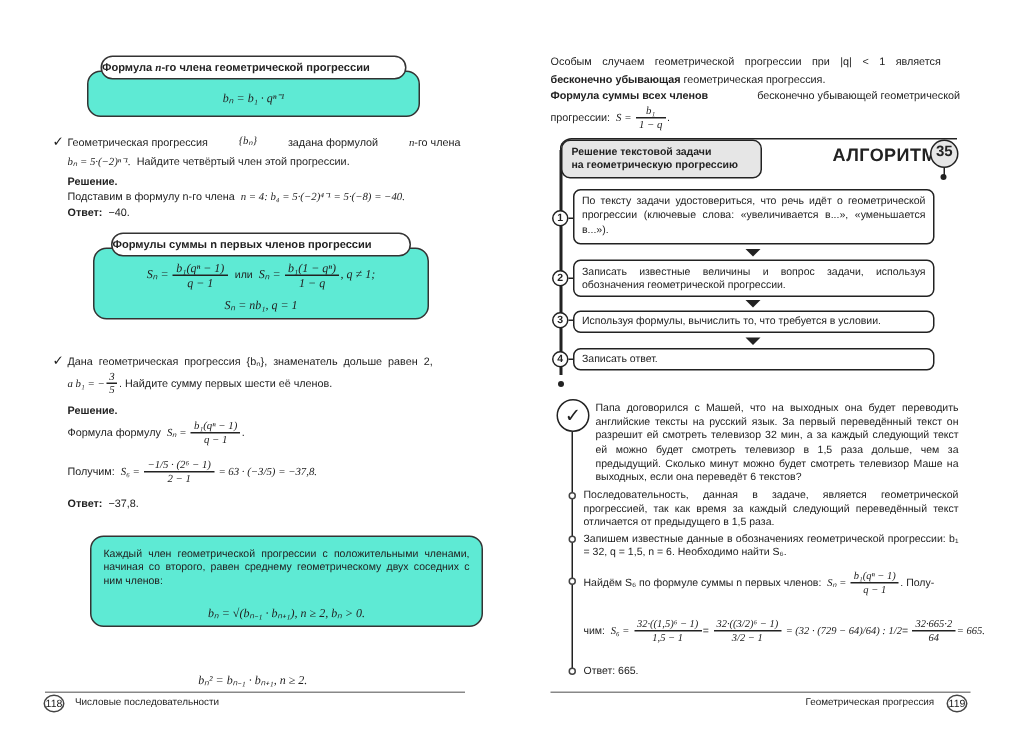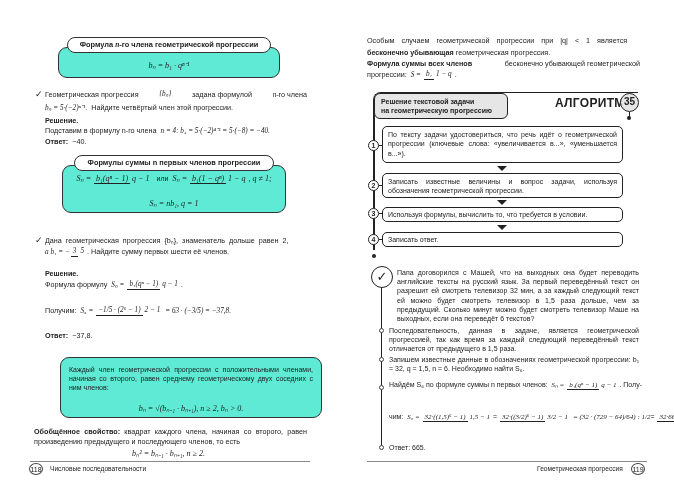--- a/index.html
+++ b/index.html
@@ -7,23 +7,23 @@
   body { font-family: "Liberation Sans", sans-serif; color: #222; font-size: 7.2px; line-height: 1.35; position: relative; }
   .page { position: absolute; top: 0; height: 494px; }
   .page-left { left: 0; width: 337px; }
   .page-right { left: 337px; width: 337px; }
   b, .b { font-weight: bold; }
   i, .i { font-style: italic; font-family: "Liberation Serif", serif; }
   .just { text-align: justify; }
 
   
   .fbox { position: absolute; border: 1px solid #333; border-radius: 9px; background: #5eead4; }
-  .fbox-title { position: absolute; border: 1px solid #333; border-radius: 8px; background: #fff; font-weight: bold; font-size: 7.4px; text-align: center; white-space: nowrap; padding: 2px 0; }
+  .fbox-title { position: absolute; border: 1px solid #333; border-radius: 8px; background: #fff; font-weight: bold; font-size: 7.4px; text-align: left; white-space: nowrap; padding: 2px 0; }
   .formula { font-family: "Liberation Serif", serif; font-style: italic; font-size: 8px; text-align: center; white-space: nowrap; }
-  .frac { display: inline-flex; flex-direction: row; vertical-align: middle; text-align: center; margin: 0 1px; }
+  .frac { display: inline-flex; flex-direction: column; vertical-align: middle; text-align: center; margin: 0 1px; }
   .frac .num { border-bottom: 0.8px solid #222; padding: 0 2px; line-height: 1.15; }
   .frac .den { padding: 0 2px; line-height: 1.15; }
   .check { font-size: 9px; position: absolute; }
   .line { position: absolute; white-space: nowrap; }
 
   
   .footer-rule { position: absolute; height: 1px; background: #888; }
   .page-num { position: absolute; border: 1px solid #444; border-radius: 50%; width: 14px; height: 12px; font-size: 7px; text-align: center; line-height: 11px; }
   .footer-text { position: absolute; font-size: 6.6px; white-space: nowrap; }
 
@@ -115,24 +115,20 @@
   </div>
   <div class="line" style="left:45px; top:331px;">
     <span class="b">Ответ:</span>&nbsp;&nbsp;<span>−37,8.</span>
   </div>
 
   <div class="fbox" style="left:60px; top:357px; width:262px; height:61px;">
     <div class="just" style="position:absolute; left:8px; right:8px; top:7px; font-size:7px; line-height:1.3;">Каждый член геометрической прогрессии с положительными членами, начиная со второго, равен среднему геометрическому двух соседних с ним членов:</div>
     <div class="formula" style="position:absolute; left:0; right:0; top:46px;">bₙ = √(bₙ₋₁ · bₙ₊₁),  n ≥ 2,  bₙ &gt; 0.</div>
   </div>
 
-  <div class="just" style="position:absolute; left:34px; top:427px; width:273px;">
-    <span class="b">Обобщённое свойство:</span>
-    <span>квадрат каждого члена, начиная со второго, равен произведению предыдущего и последующего членов, то есть</span>
-  </div>
   <div class="formula" style="position:absolute; left:0; width:337px; top:449px;">bₙ² = bₙ₋₁ · bₙ₊₁,  n ≥ 2.</div>
 
   <div class="footer-rule" style="left:30px; top:461px; width:280px;"></div>
   <div class="page-num" style="left:29px; top:463px;">118</div>
   <div class="footer-text" style="left:50px; top:465px;">Числовые последовательности</div>
 </div>
 
 <div class="page page-right">
 
   <div class="line" style="left:30px; top:36px; width:273px; word-spacing:5px;">Особым случаем геометрической прогрессии при |q| &lt; 1 является</div>

